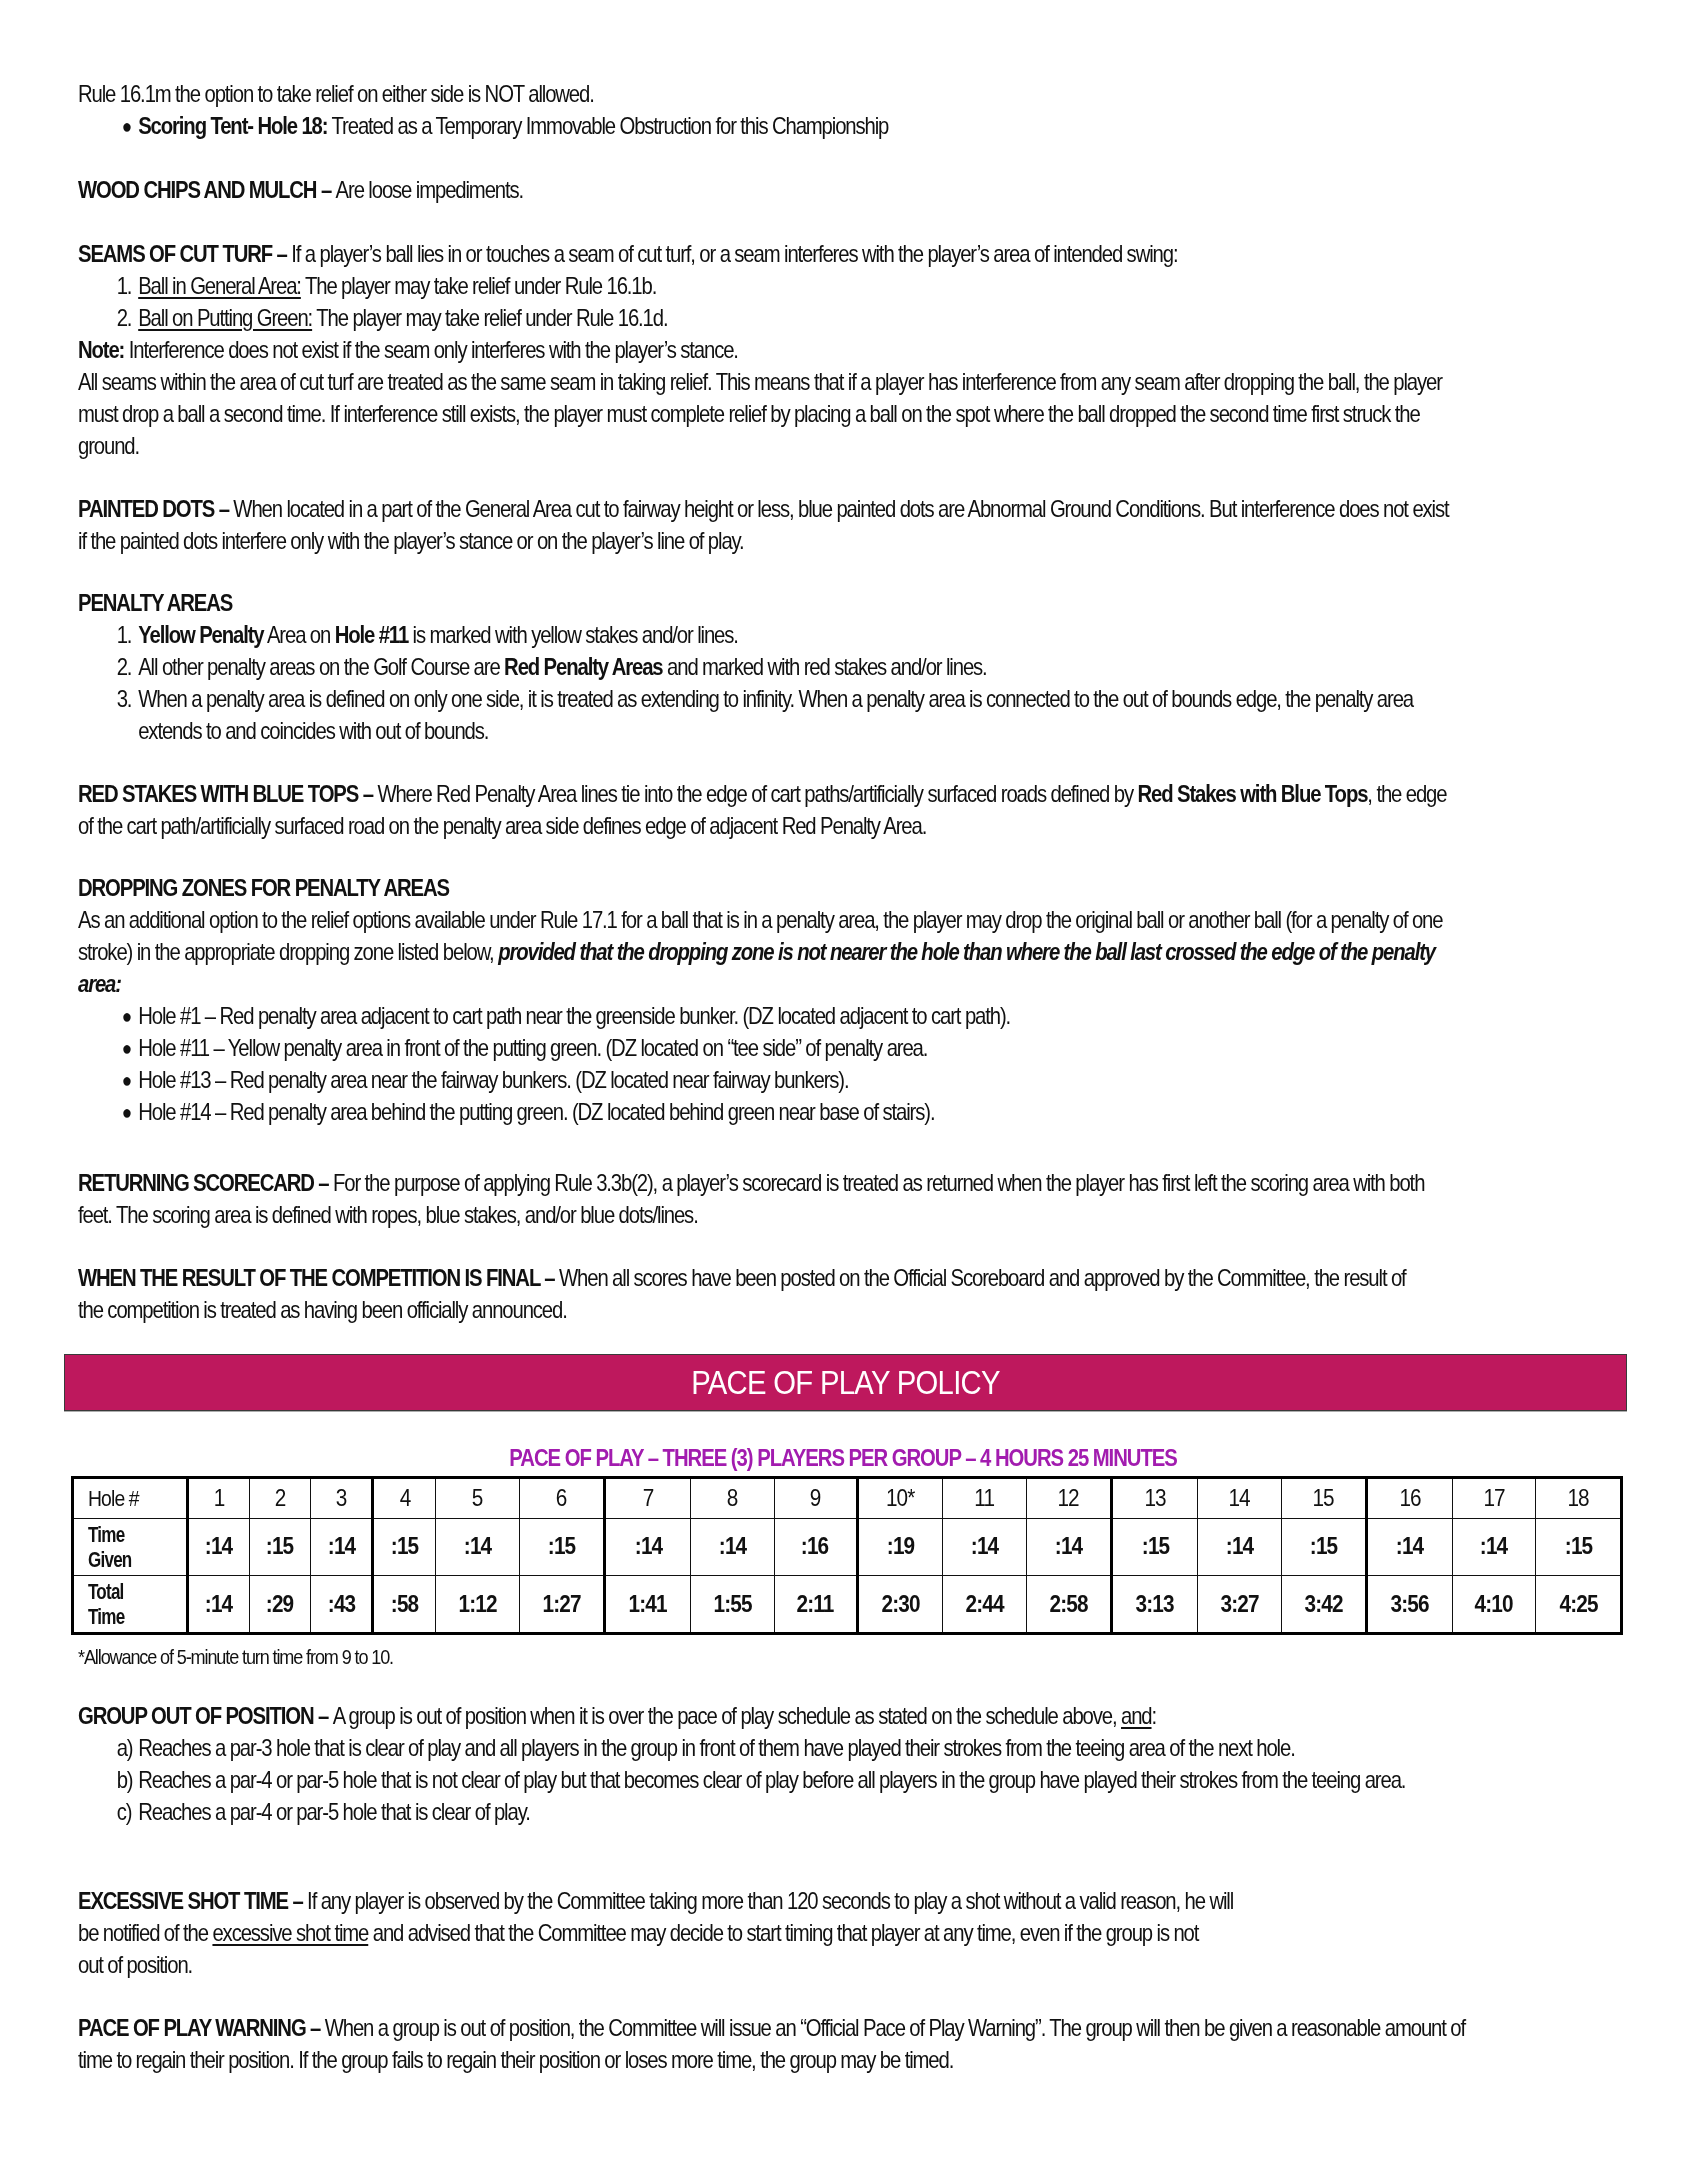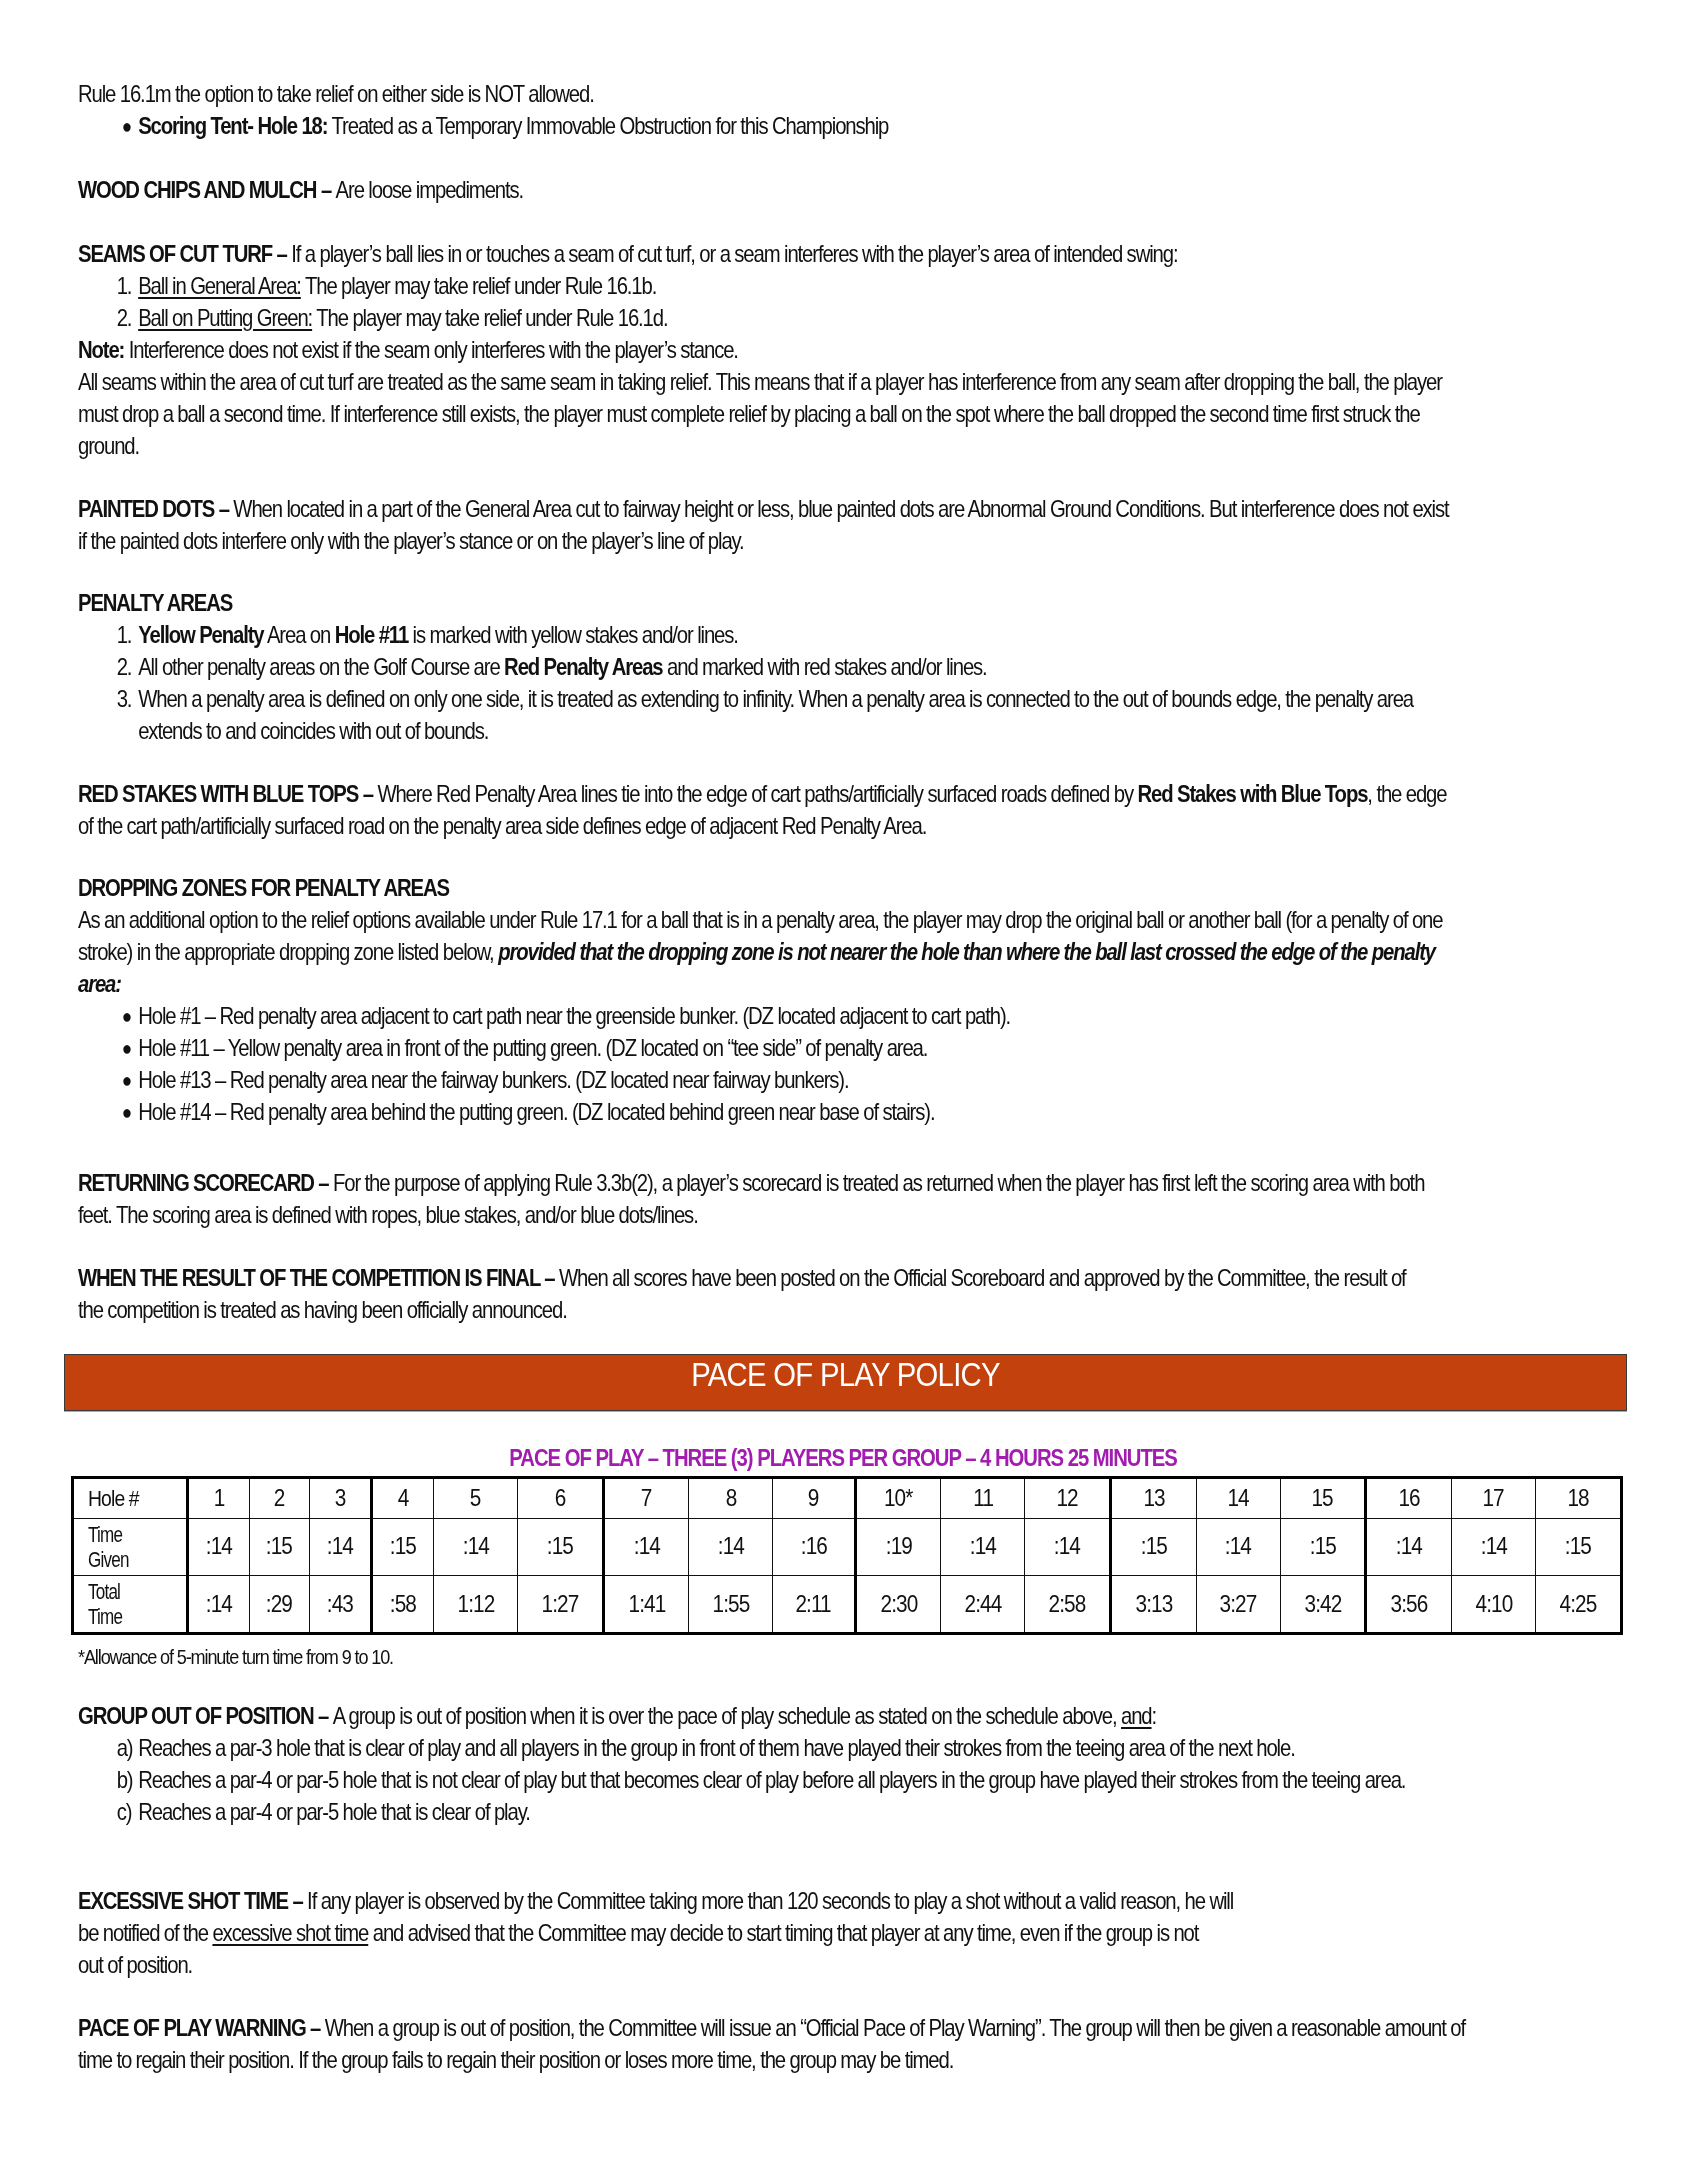--- a/index.html
+++ b/index.html
@@ -15,23 +15,23 @@
   .block { position: absolute; left: 0; }
   b, .b { font-weight: bold; }
   u { text-decoration: underline; text-underline-offset: 2.5px; }
   .bi { font-weight: bold; font-style: italic; }
   .li { position: relative; padding-left: 70px; }
   .li .marker { position: absolute; left: 45px; top: 0; }
   .li .bullet { position: absolute; left: 51px; top: 0; font-size: 20px; }
 
   .banner {
     position: absolute; left: 64px; top: 1354px; width: 1563px; height: 57px;
-    background: #c2410c; border: 1.7px solid #3a3a3a; box-sizing: border-box;
+    background: #be185d; border: 1.7px solid #3a3a3a; box-sizing: border-box;
     box-shadow: 0 0.8px 0 #999;
-    display: flex; align-items: flex-start; justify-content: center;
+    display: flex; align-items: center; justify-content: center;
   }
   .banner span {
     color: #ffffff; font-size: 34px; letter-spacing: -0.8px;
     transform: scaleX(0.86); display: inline-block;
   }
   .pace-title {
     position: absolute; left: 0; width: 1687px; top: 1445px; text-align: center;
     color: #a21caf; font-weight: bold; font-size: 23.6px; letter-spacing: -1.2px;
   }
   .pace-title span { display: inline-block; transform: scaleX(0.86); }
@@ -42,21 +42,21 @@
     font-size: 23.6px; letter-spacing: -1px;
   }
   table.pace td {
     border: 1.7px solid #111; text-align: center; vertical-align: middle; padding: 0;
   }
   table.pace td.lbl { text-align: left; padding-left: 13.5px; width: 98px; line-height: 25px; font-size: 22px; }
   table.pace td span { display: inline-block; transform: scaleX(0.88); }
   table.pace td.lbl span { transform-origin: left center; }
   table.pace td.grp { border-right: 3.4px solid #000; margin-left: 23px; }
   table.pace tr.r1 { height: 40px; }
-  table.pace tr.r2, table.pace tr.r3 { height: 57px; }
+  table.pace tr.r2, table.pace tr.r3 { height: 57px; font-weight: bold; }
 
   .foot { font-size: 21px; }
 </style>
 </head>
 <body>
 
 <div class="page">
 
   <div class="block text" style="top:78px;">
     <div>Rule 16.1m the option to take relief on either side is NOT allowed.</div>

